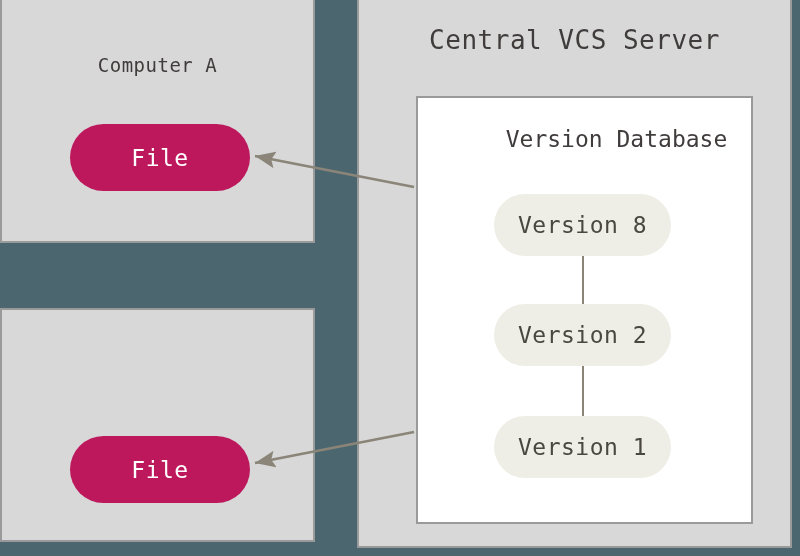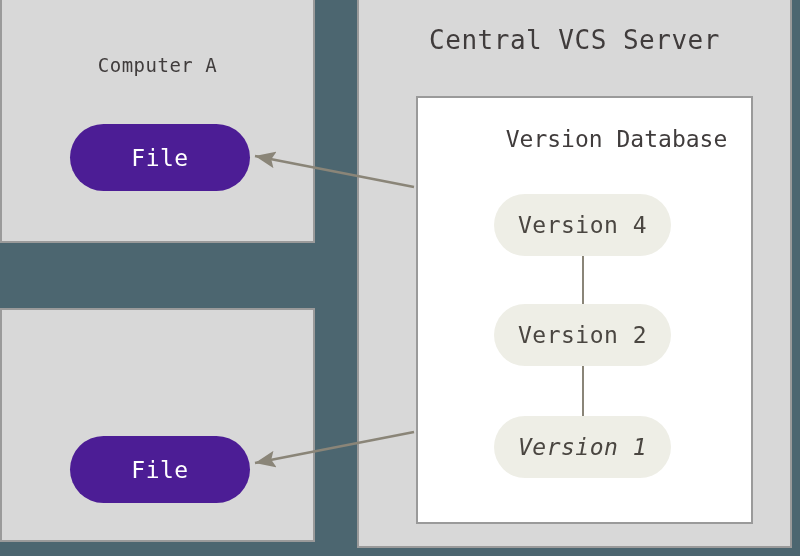--- a/index.html
+++ b/index.html
@@ -40,21 +40,21 @@
   #computer-a-panel .panel-title { top: 54px; }
   #computer-b-panel .panel-title { top: 58px; }
   #server-panel .panel-title     { top: 25px; font-size: 26px; }
 
   
   .file-pill {
     position: absolute;
     width: 180px;
     height: 67px;
     border-radius: 34px;
-    background: #4c1d95;
+    background: #be185d;
     color: #ffffff;
     font-size: 23px;
     display: flex;
     align-items: center;
     justify-content: center;
     letter-spacing: 0.5px;
     box-sizing: border-box;
   }
   #computer-a-panel .file-pill { left: 68px; top: 124px; }
   #computer-b-panel .file-pill { left: 68px; top: 126px; }
@@ -98,21 +98,21 @@
     color: #4a4641;
     font-size: 23px;
     display: flex;
     align-items: center;
     justify-content: center;
     letter-spacing: 0.5px;
     box-sizing: border-box;
   }
   .version-pill.v3 { top: 0px; }
   .version-pill.v2 { top: 110px; text-align: center; }
-  .version-pill.v1 { top: 222px; font-style: italic; }
+  .version-pill.v1 { top: 222px; }
 
   .version-connector {
     position: absolute;
     left: 164px;
     width: 2px;
     background: #8a8578;
   }
   .version-connector.c32 { top: 62px;  height: 48px; }
   .version-connector.c21 { top: 172px; height: 50px; }
 
@@ -141,21 +141,21 @@
   <div class="panel" id="server-panel">
     <div class="panel-title">Central VCS Server</div>
 
     <div id="version-db-box">
       <div id="version-db-title">Version Database</div>
 
       <div class="version-list">
         <div class="version-connector c32"></div>
         <div class="version-connector c21"></div>
 
-        <div class="version-pill v3">Version 4</div>
+        <div class="version-pill v3">Version 8</div>
         <div class="version-pill v2">Version 2</div>
         <div class="version-pill v1">Version 1</div>
       </div>
     </div>
   </div>
 
   <svg id="arrow-layer" viewBox="0 0 800 556" width="800" height="556" xmlns="http://www.w3.org/2000/svg">
     <defs>
       <marker id="arrowheadA" markerWidth="9" markerHeight="7" refX="8.5" refY="3.5" orient="auto" markerUnits="strokeWidth">
         <polygon points="8.5 3.5, 0 0, 1.6 3.5, 0 7" fill="#8a8578"></polygon>

